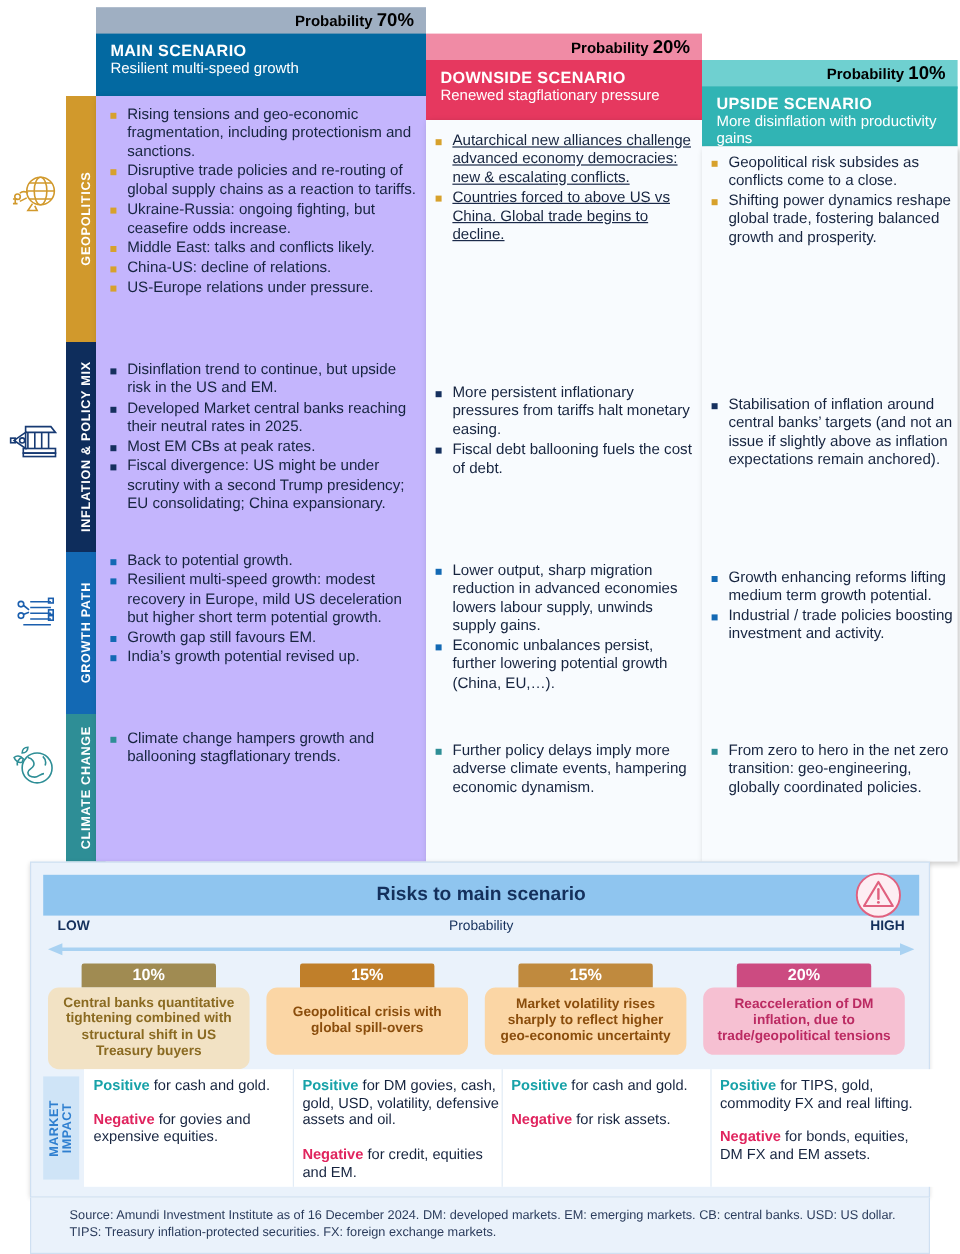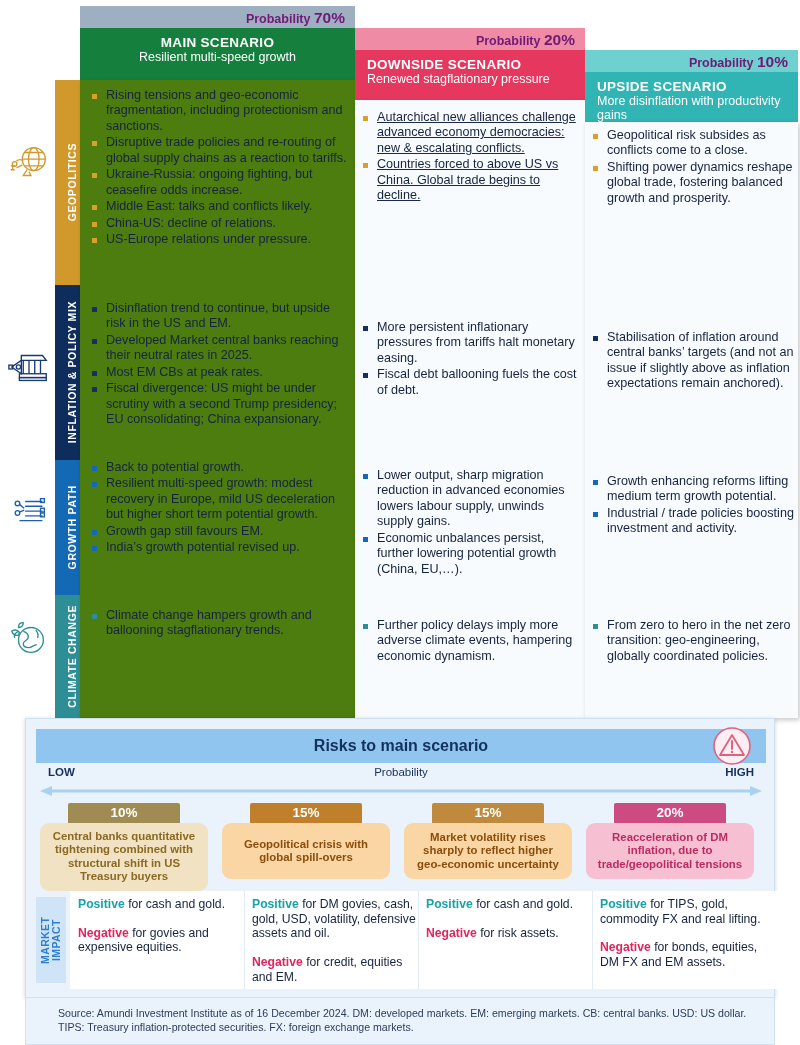--- a/index.html
+++ b/index.html
@@ -18,28 +18,28 @@
   
   .rail { position: absolute; left: 55px; width: 33px; color:#fff;
           display:flex; align-items:center; justify-content:center; }
   .rail .rail-label {
     writing-mode: vertical-rl; transform: rotate(180deg);
     font-size: 10.5px; font-weight: bold; letter-spacing: .6px; white-space: nowrap;
   }
   .rail-icon { position:absolute; left: 6px; width: 46px; height: 46px; }
 
   
-  .prob-bar { position:absolute; color:#701a75; font-size:12.5px; font-weight:bold;
+  .prob-bar { position:absolute; color:#000000; font-size:12.5px; font-weight:bold;
               text-align:right; padding: 3px 10px 3px 0; }
   .prob-bar .pct { font-size: 15.5px; }
   .col-head { position:absolute; color:#fff; padding: 7px 12px 8px 12px; }
   .col-head .t1 { font-size: 13.5px; font-weight: bold; letter-spacing:.3px; }
   .col-head .t2 { font-size: 12.5px; font-weight: normal; line-height: 1.12; }
 
-  .col-body { position:absolute; background:#4d7c0f;
+  .col-body { position:absolute; background:#c4b5fd;
               box-shadow: 2px 2px 5px rgba(0,0,0,.22); }
 
   
   ul.bul { list-style:none; }
   ul.bul li { position:relative; padding-left: 16px; margin-bottom: 1px;
               font-size: 12.6px; line-height: 1.23; color:#16243f; }
   ul.bul li::before {
     content:""; position:absolute; left:2px; top:6px; width:5px; height:5px;
     background: var(--bcol, #d7a12c);
   }
@@ -151,21 +151,21 @@
       <path d="M14 18c-3-3-6-3-8-1 1 3 4 5 7 4z"></path>
       <path d="M13 13c0-3 2-5 5-5 0 3-2 5-5 5z"></path>
       <path d="M13 17c-3 1-5 4-4 7"></path>
     </g>
   </svg>
 
   <div class="prob-bar" style="left:80px; top:6px; width:275px; background:#9fafc2;">
     <span>Probability</span>
     <span class="pct">70%</span>
   </div>
-  <div class="col-head" style="left:80px; top:28px; width:275px; height:52px; background:#15803d;text-align:center;">
+  <div class="col-head" style="left:80px; top:28px; width:275px; height:52px; background:#0369a1;">
     <div class="t1">MAIN SCENARIO</div>
     <div class="t2">Resilient multi-speed growth</div>
   </div>
   <div class="col-body" style="left:80px; top:80px; width:275px; height:638px;">
     <ul class="bul cell" style="--bcol:#d7a12c; left:10px; top:8px; width:258px;">
       <li>Rising tensions and geo-economic fragmentation, including protectionism and sanctions.</li>
       <li>Disruptive trade policies and re-routing of global supply chains as a reaction to tariffs.</li>
       <li>Ukraine-Russia: ongoing fighting, but ceasefire odds increase.</li>
       <li>Middle East: talks and conflicts likely.</li>
       <li>China-US: decline of relations.</li>

